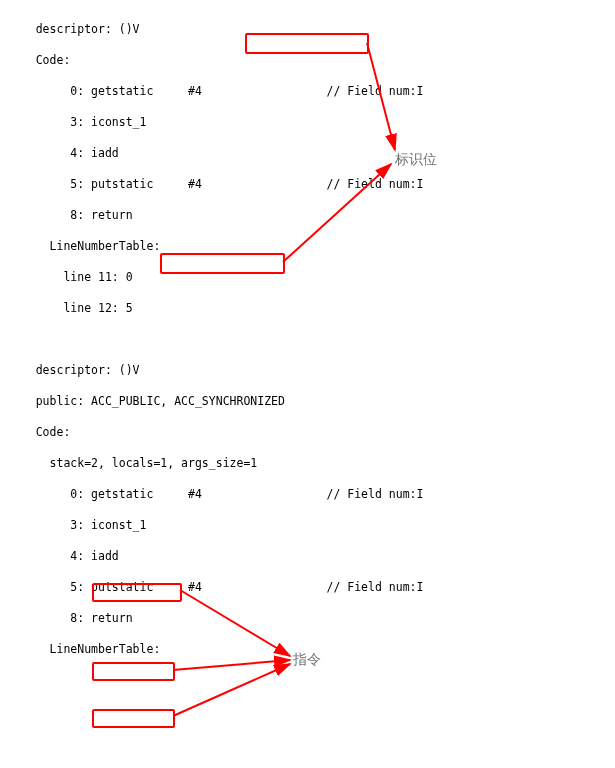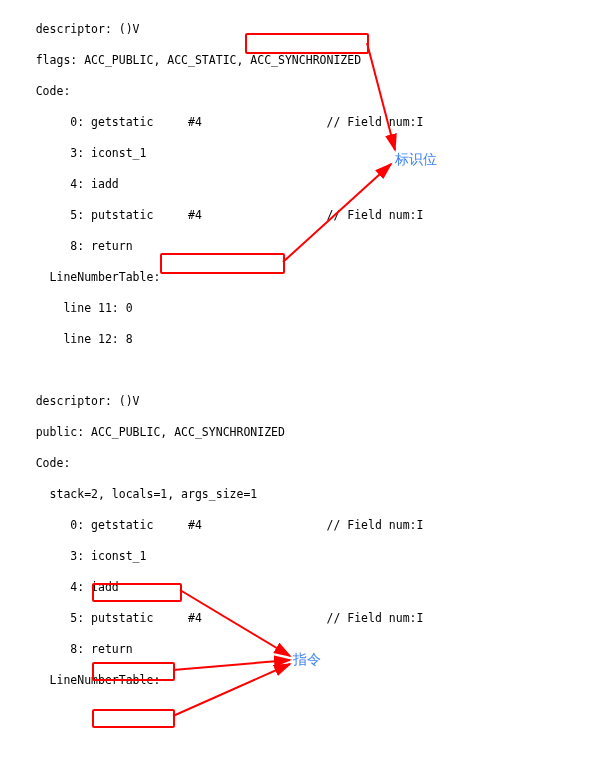--- a/index.html
+++ b/index.html
@@ -19,48 +19,47 @@
   }
   .line { display: block; }
   .box {
     position: absolute;
     border: 2px solid #ff0000;
     border-radius: 2px;
     pointer-events: none;
   }
   .label {
     position: absolute;
-    color: #3b82f6;
+    color: #737373;
     font-family: "PingFang SC","Microsoft YaHei",sans-serif;
     font-size: 14px;
     font-weight: 500;
     pointer-events: none;
   }
   svg.arrows {
     position: absolute;
     left: 0;
     top: 0;
     pointer-events: none;
   }
 </style>
 </head>
 <body>
 
 <div class="page">
 <span class="line">    descriptor: ()V</span>
-<span class="line"><span>    flags: ACC_PUBLIC, ACC_STATIC, </span><span>ACC_SYNCHRONIZED</span></span>
 <span class="line">    Code:</span>
 <span class="line">         0: getstatic     #4                  // Field num:I</span>
 <span class="line">         3: iconst_1</span>
 <span class="line">         4: iadd</span>
 <span class="line">         5: putstatic     #4                  // Field num:I</span>
 <span class="line">         8: return</span>
 <span class="line">      LineNumberTable:</span>
 <span class="line">        line 11: 0</span>
-<span class="line">        line 12: 8</span>
+<span class="line">        line 12: 5</span>
 <span class="line"> </span>
 <span class="line">    descriptor: ()V</span>
 <span class="line"><span>    public: ACC_PUBLIC, </span><span>ACC_SYNCHRONIZED</span></span>
 <span class="line">    Code:</span>
 <span class="line">      stack=2, locals=1, args_size=1</span>
 <span class="line">         0: getstatic     #4                  // Field num:I</span>
 <span class="line">         3: iconst_1</span>
 <span class="line">         4: iadd</span>
 <span class="line">         5: putstatic     #4                  // Field num:I</span>
 <span class="line">         8: return</span>

